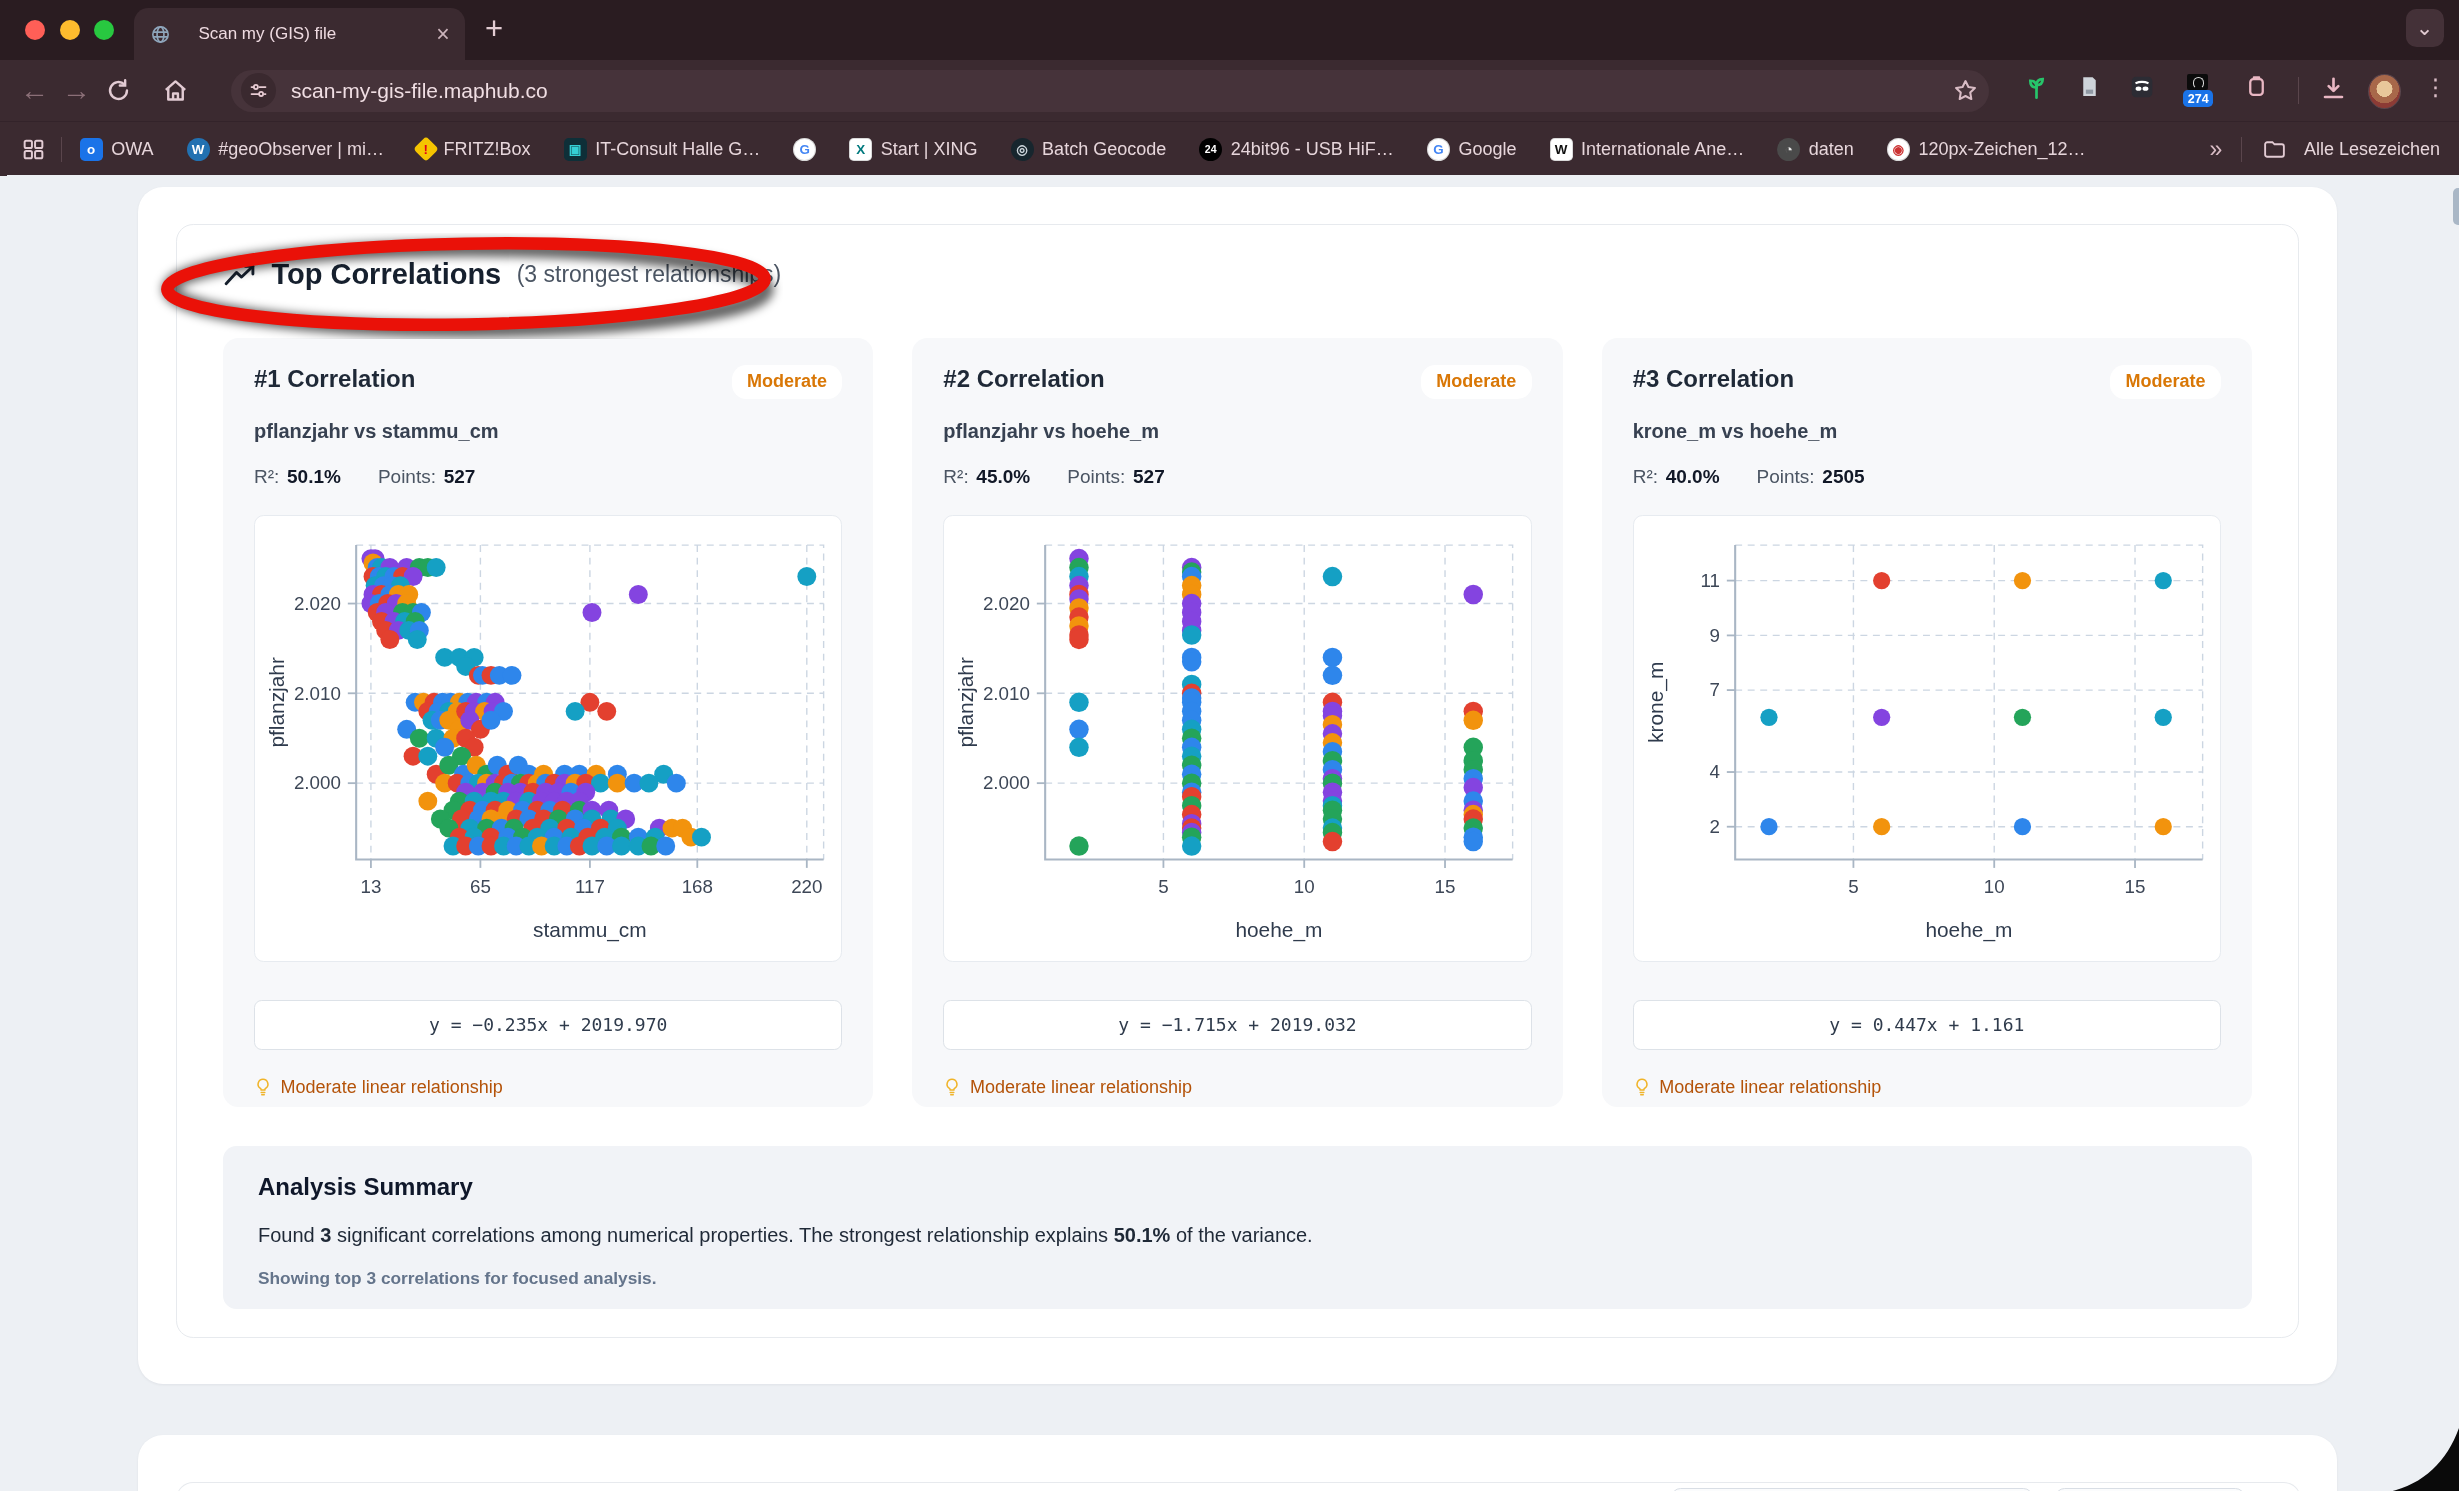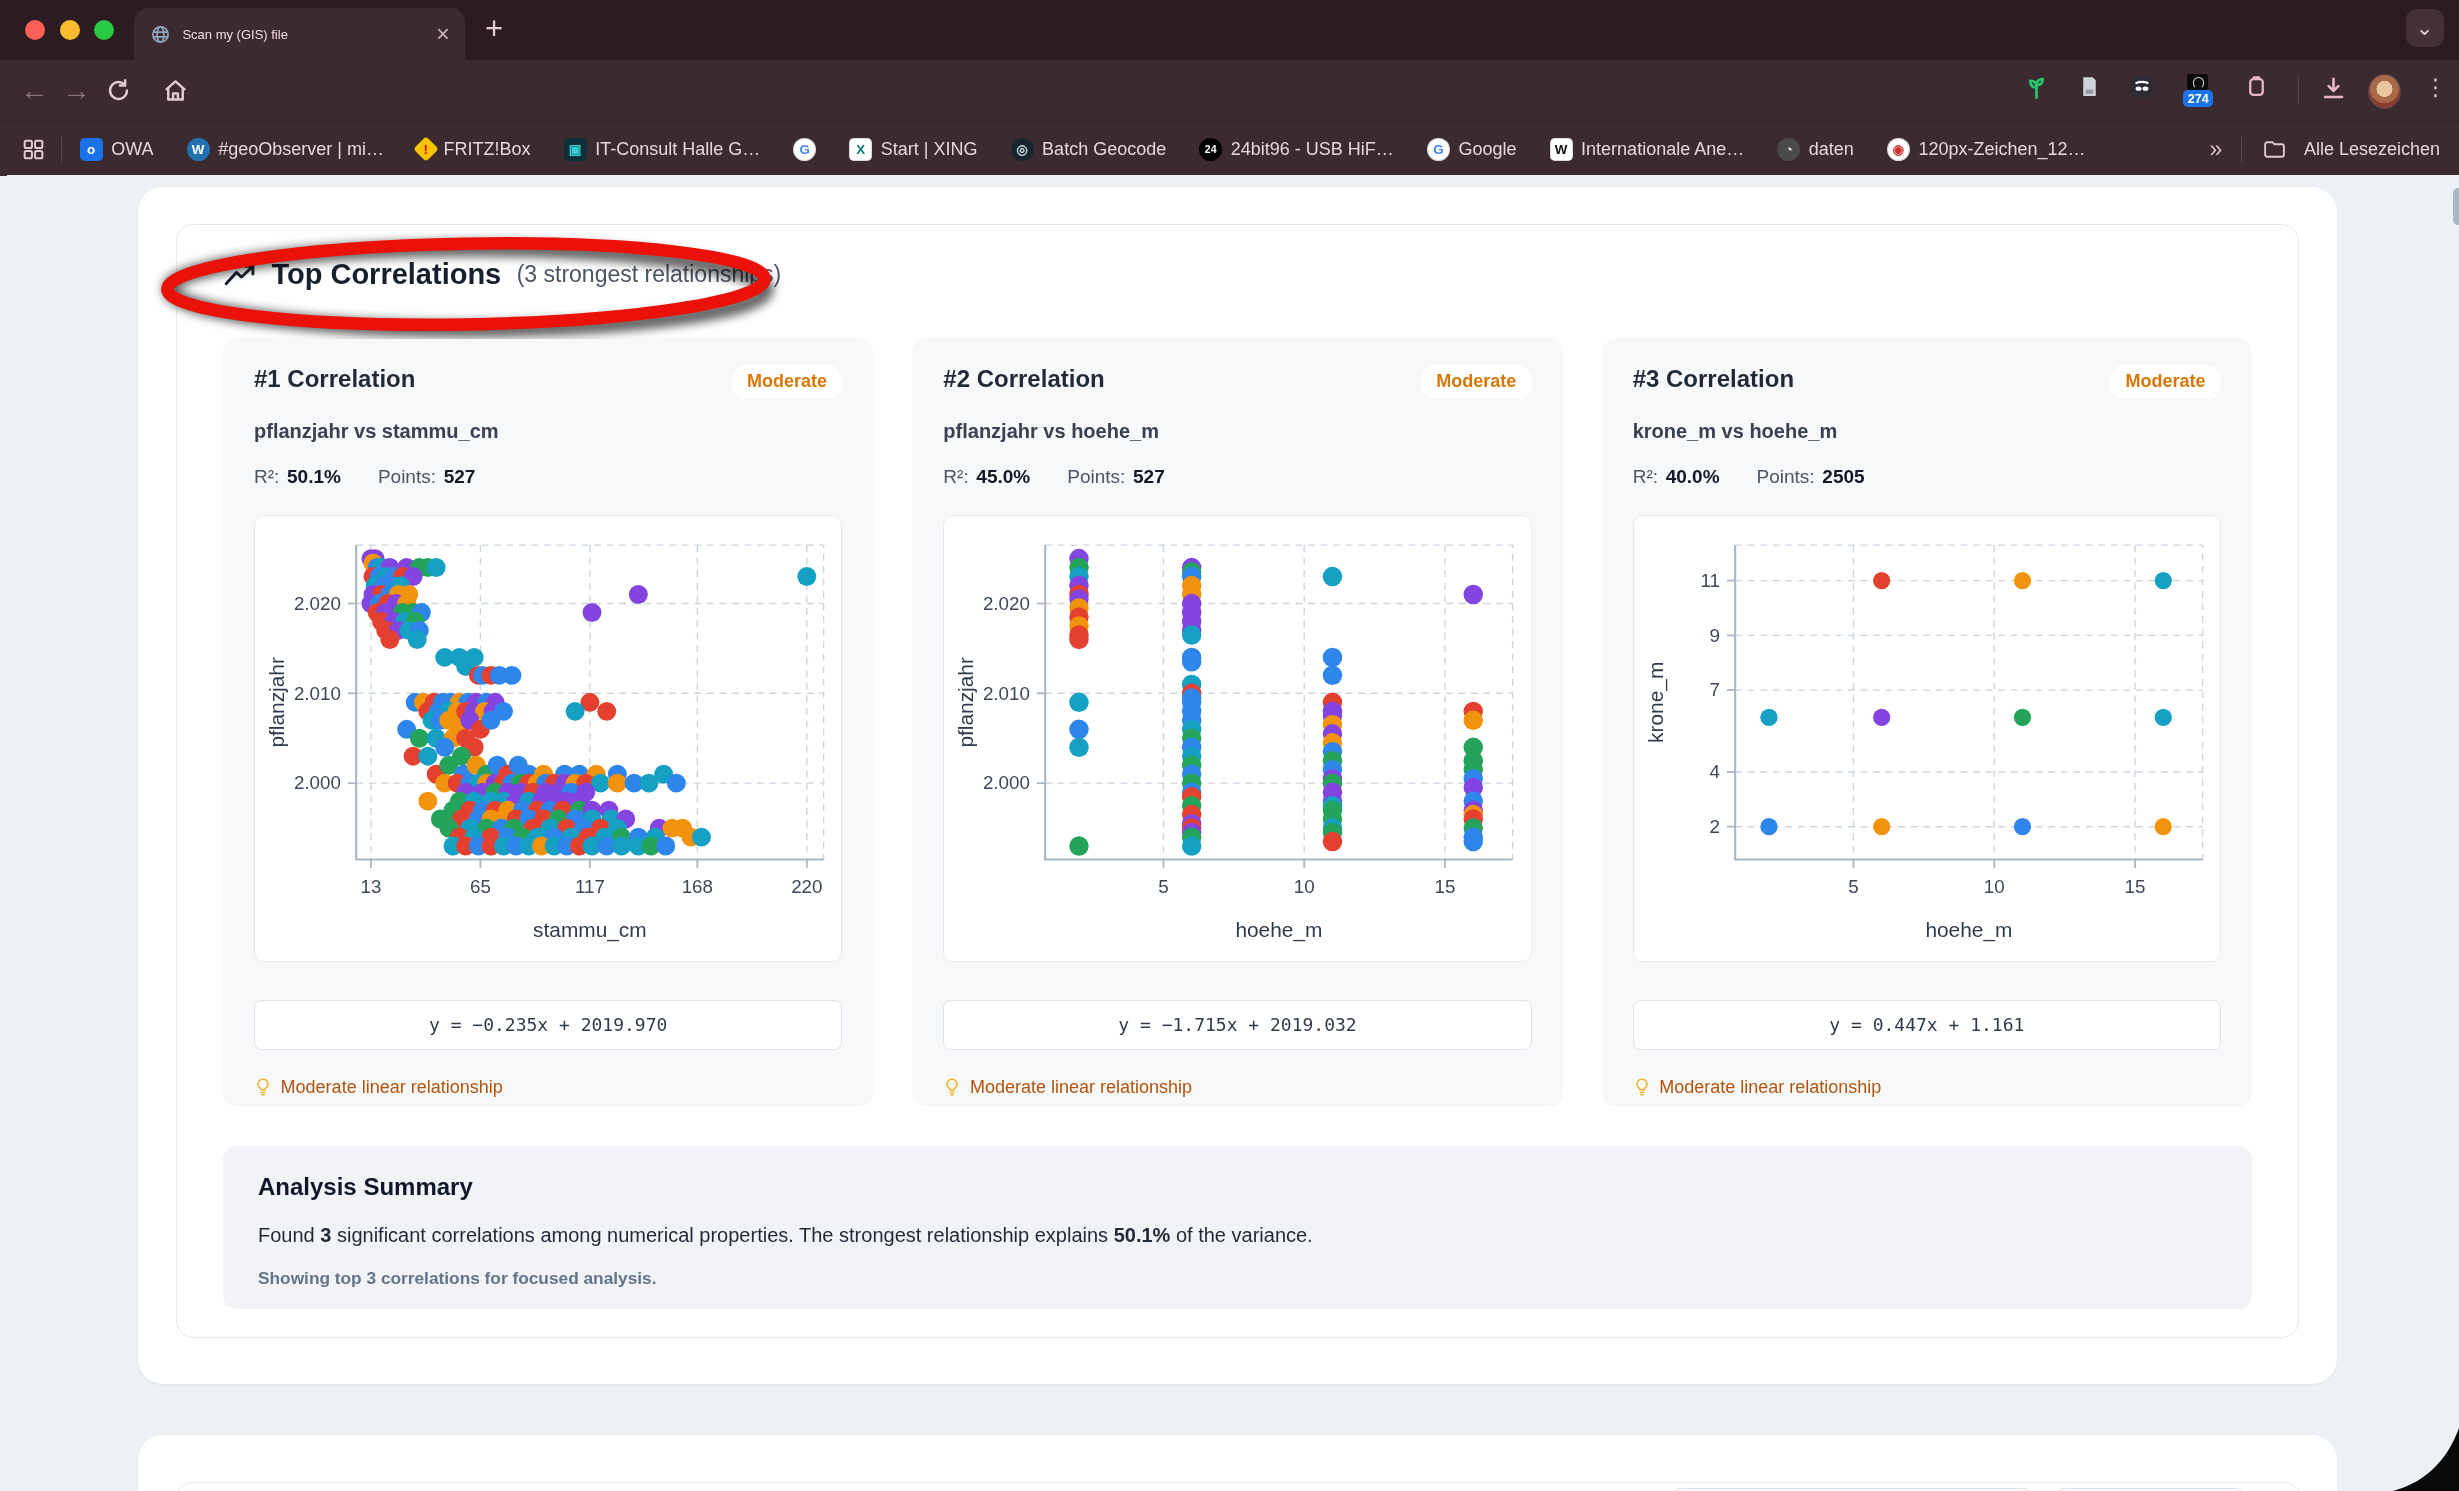--- a/index.html
+++ b/index.html
@@ -7,21 +7,21 @@
 
   
   .chrome{position:absolute;top:0;left:0;width:2459px;height:175px;background:#2a1c21;}
   .tabbar{position:relative;height:60px;}
   .tl{position:absolute;top:20px;width:20px;height:20px;border-radius:50%;}
   .tl.r{left:25px;background:#ff5f57;}
   .tl.y{left:60px;background:#febc2e;}
   .tl.g{left:94px;background:#28c840;}
   .tab{position:absolute;left:134px;bottom:0;width:331px;height:52px;background:#3b2a30;
        border-radius:14.4px 14.4px 0 0;display:flex;align-items:center;padding:0 15.4px;box-sizing:border-box;}
-  .tab-title{color:#efdbe1;font-size:13px;margin-left:10px;flex:1;white-space:nowrap;overflow:hidden;}
+  .tab-title{color:#efdbe1;font-size:17px;margin-left:26px;flex:1;white-space:nowrap;overflow:hidden;}
   .tab-close{color:#cbb3bb;font-size:23px;line-height:1;margin-left:7.7px;}
   .newtab{position:absolute;left:485px;top:13.4px;color:#e3ccd3;font-size:31px;line-height:1;}
   .tsearch{position:absolute;right:15.4px;top:8.6px;width:38px;height:38px;border-radius:10.6px;background:#443138;
            color:#e3ccd3;font-size:21px;display:flex;align-items:center;justify-content:center;}
   .toolbar{position:relative;height:61px;background:#3b2a30;display:flex;align-items:center;}
   .navbtn{font-size:29px;line-height:1;width:42px;text-align:center;color:#8b6f77;}
   .tico{width:29px;height:29px;}
   .tico.sp{margin:0 6.7px;}
   .urlbar{position:absolute;left:231px;top:9.6px;width:1758px;height:42px;border-radius:21px;background:#46333a;
           display:flex;align-items:center;padding:0 9.6px;box-sizing:border-box;}
@@ -134,20 +134,36 @@
           <path d="M17.5 3.5v4.4h-4.4"></path>
       </g>
     </svg>
     <svg class="tico sp" style="margin-left:21px;" viewBox="0 0 24 24">
       <g fill="none" stroke="#e2cbd3" stroke-width="2" stroke-linejoin="round">
         <path d="M4 11.5 12 4.5l8 7"></path>
           <path d="M6 10v9.5h12V10"></path>
           <path d="M10 19.5v-5h4v5"></path>
       </g>
     </svg>
+    <div class="urlbar">
+      <span class="tunewrap">
+        <svg viewBox="0 0 24 24" style="width:21px;height:21px;">
+          <g fill="none" stroke="#e8ccd4" stroke-width="2" stroke-linecap="round">
+            <circle cx="9" cy="8" r="2.3"></circle>
+              <path d="M13 8h7M4 8h2.5"></path>
+            <circle cx="15" cy="16" r="2.3"></circle>
+              <path d="M4 16h8.5M19 16h1"></path>
+          </g>
+        </svg>
+      </span>
+      <span class="url">scan-my-gis-file.maphub.co</span>
+      <svg viewBox="0 0 24 24" style="width:27px;height:27px;">
+        <path d="M12 3.6l2.6 5.3 5.8.8-4.2 4.1 1 5.8L12 16.9l-5.2 2.7 1-5.8L3.6 9.7l5.8-.8z" fill="none" stroke="#d9bcc5" stroke-width="1.8" stroke-linejoin="round"></path>
+      </svg>
+    </div>
 
     <div class="ext" style="left:2020px;">
       <svg viewBox="0 0 24 24" style="width:27px;height:27px;">
         <g fill="none" stroke="#27c46a" stroke-width="2.4" stroke-linecap="round">
           <path d="M12 21V8"></path>
             <path d="M12 12C8 12 6.5 9.5 6.5 6c3.5 0 5.5 2 5.5 6z"></path>
           <path d="M12 10c0-3.5 2-5.5 5.5-5.5 0 3.5-1.5 5.5-5.5 5.5z"></path>
         </g>
       </svg>
     </div>

